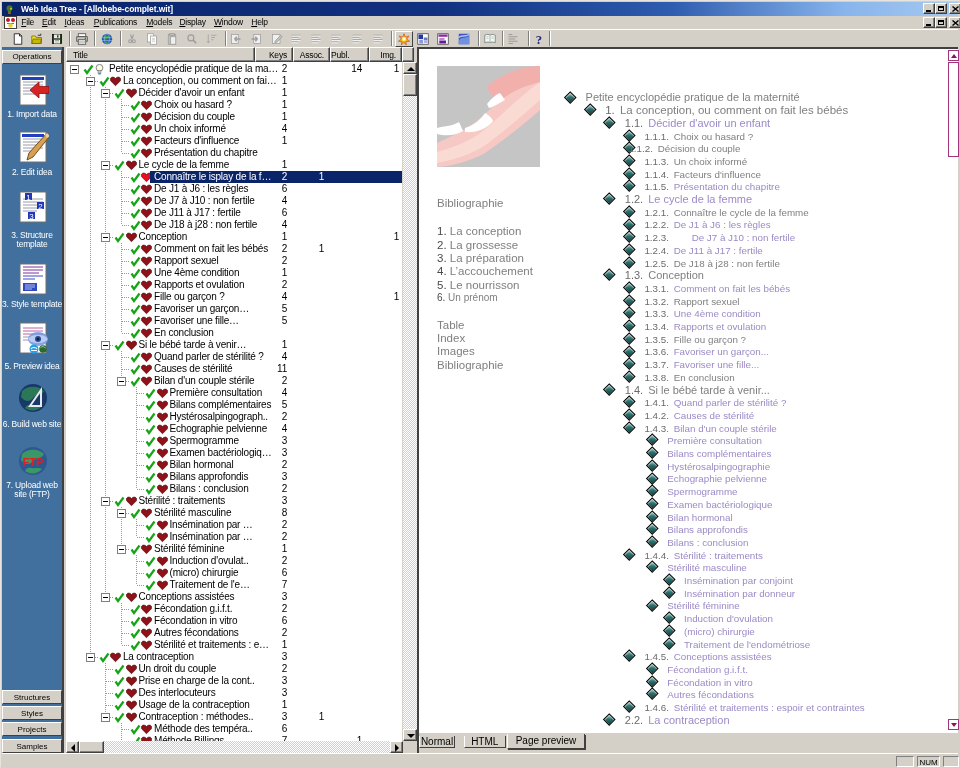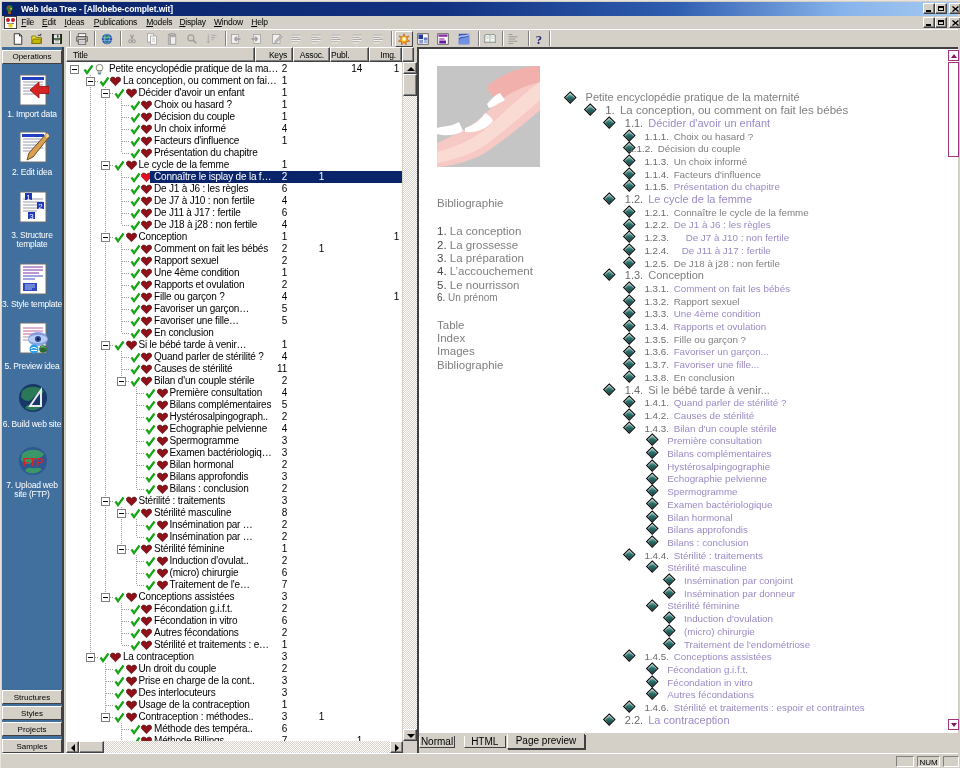--- a/index.html
+++ b/index.html
@@ -1164,25 +1164,25 @@
       <div class="pitem" style="top:156.7px;left:205.4px;font-size:9.8px">
         <span class="dia" style="left:0.5px;top:1.2px"></span>
         <span style="position:absolute;left:20px;color:#7f7f7f"><span style="color:#6a6a6a;margin-right:2px">1.2.1.</span> Connaître le cycle de la femme</span>
       </div>
       <div class="pitem" style="top:169.4px;left:205.4px;font-size:9.8px">
         <span class="dia" style="left:0.5px;top:1.2px"></span>
         <span style="position:absolute;left:20px;color:#9b8ac6"><span style="color:#6a6a6a;margin-right:2px">1.2.2.</span> De J1 à J6 : les règles</span>
       </div>
       <div class="pitem" style="top:182.1px;left:205.4px;font-size:9.8px">
         <span class="dia" style="left:0.5px;top:1.2px"></span>
-        <span style="position:absolute;left:20px;color:#9b8ac6"><span style="color:#6a6a6a;margin-right:14px">1.2.3.</span> De J7 à J10 : non fertile</span>
+        <span style="position:absolute;left:20px;color:#9b8ac6"><span style="color:#6a6a6a;margin-right:20px">1.2.3.</span> De J7 à J10 : non fertile</span>
       </div>
       <div class="pitem" style="top:194.8px;left:205.4px;font-size:9.8px">
         <span class="dia" style="left:0.5px;top:1.2px"></span>
-        <span style="position:absolute;left:20px;color:#9b8ac6"><span style="color:#6a6a6a;margin-right:10px">1.2.4.</span> De J11 à J17 : fertile</span>
+        <span style="position:absolute;left:20px;color:#9b8ac6"><span style="color:#6a6a6a;margin-right:2px">1.2.4.</span> De J11 à J17 : fertile</span>
       </div>
       <div class="pitem" style="top:207.5px;left:205.4px;font-size:9.8px">
         <span class="dia" style="left:0.5px;top:1.2px"></span>
         <span style="position:absolute;left:20px;color:#7f7f7f"><span style="color:#6a6a6a;margin-right:2px">1.2.5.</span> De J18 à j28 : non fertile</span>
       </div>
       <div class="pitem" style="top:220.2px;left:185.8px;font-size:11px">
         <span class="dia" style="left:0.5px;top:1.2px"></span>
         <span style="position:absolute;left:20px;color:#7f7f7f"><span style="color:#6a6a6a;margin-right:2px">1.3.</span> Conception</span>
       </div>
       <div class="pitem" style="top:232.9px;left:205.4px;font-size:9.8px">

